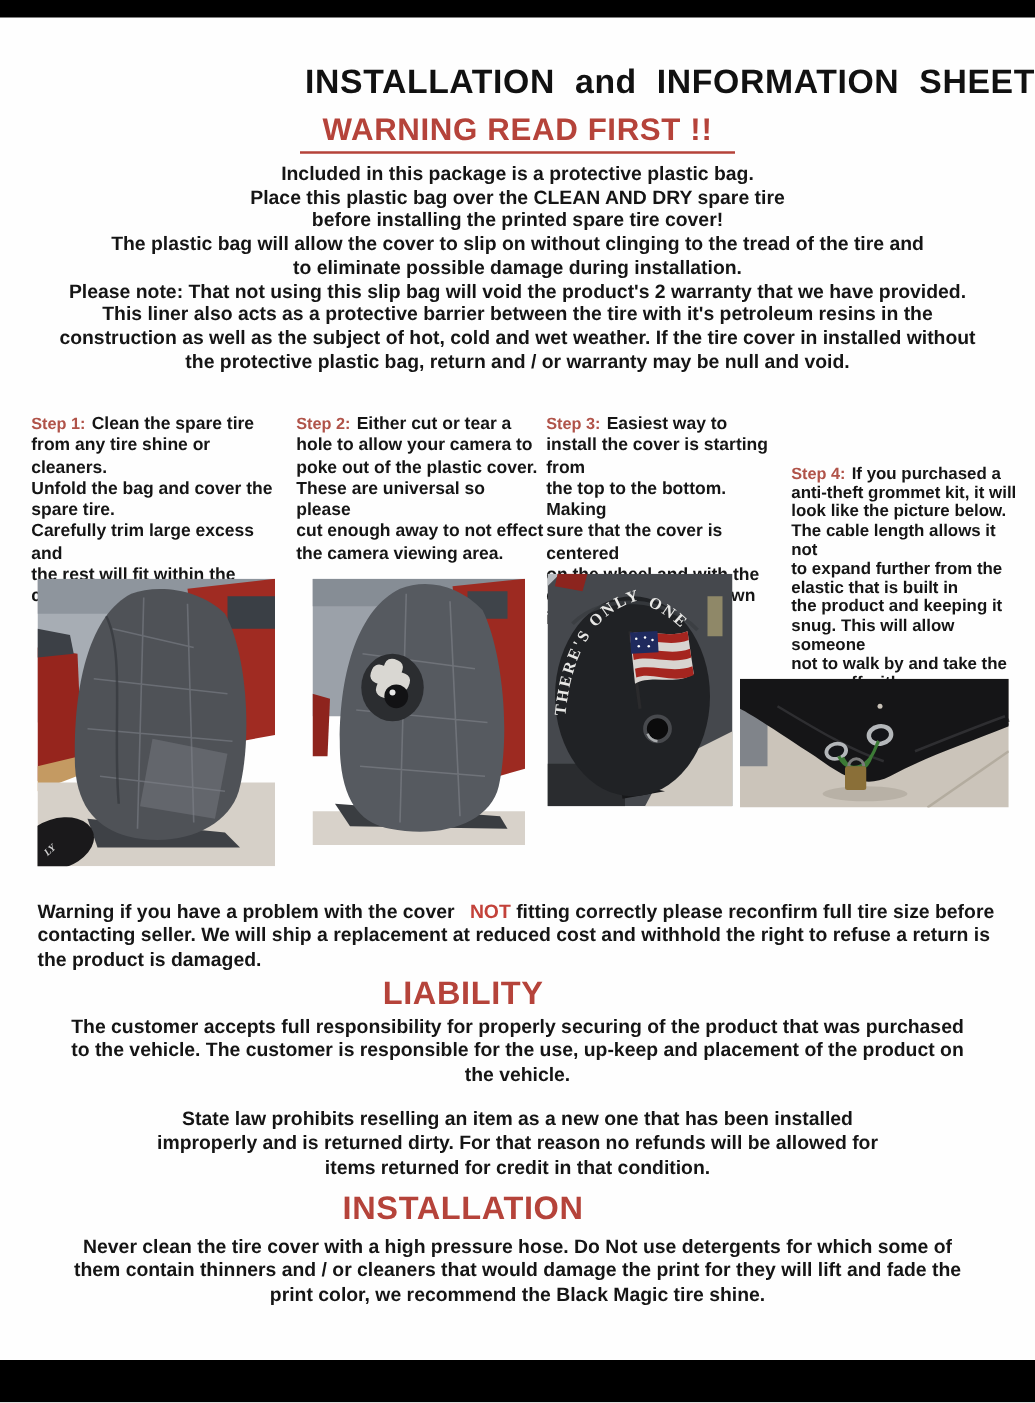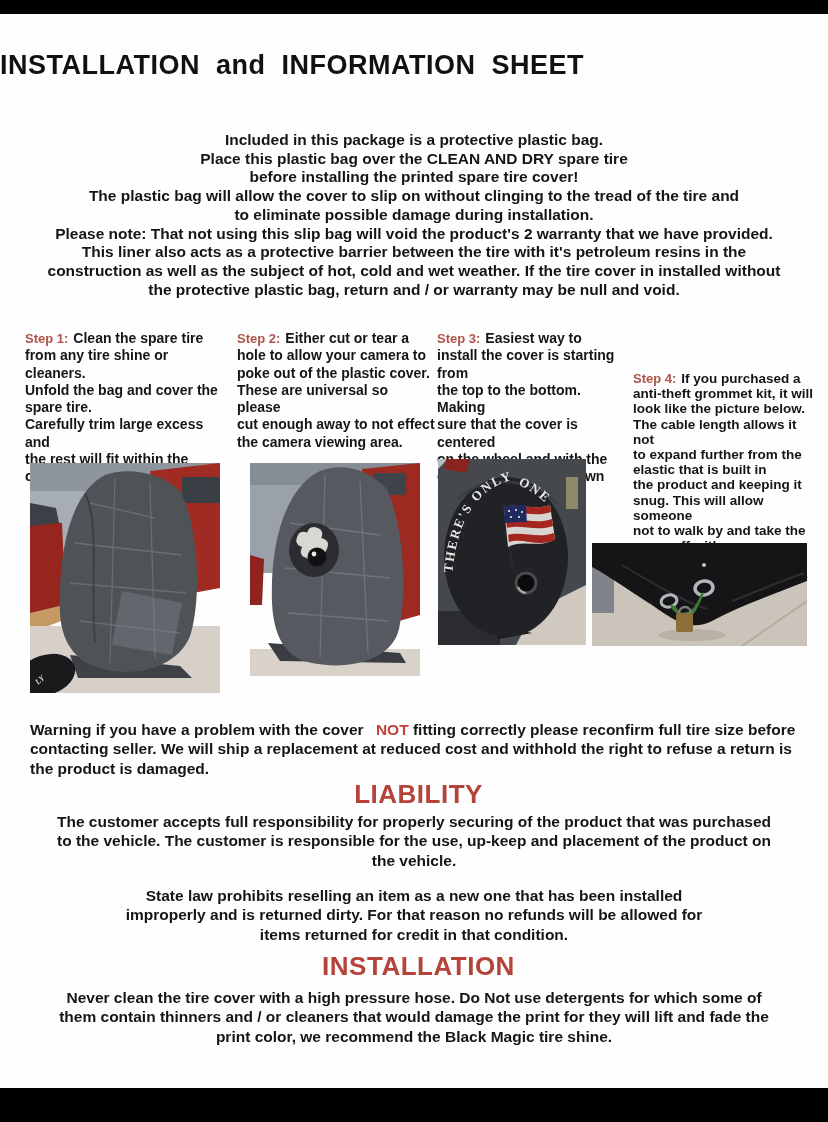--- a/index.html
+++ b/index.html
@@ -1,57 +1,60 @@
 <!DOCTYPE html>
 <html><head>
 <meta charset="utf-8">
 <style>
   html,body{margin:0;padding:0;background:#ffffff;}
   #sheet{position:relative;width:828px;height:1122px;background:#fefefe;overflow:hidden;
          font-family:"Liberation Sans",sans-serif;font-weight:bold;color:#151515;}
   .bar{position:absolute;left:0;width:828px;background:#000;}
   .bar-top{top:0;height:14px;}
   .bar-bottom{top:1088px;height:34px;}
-  .doc-title{position:absolute;top:50px;left:0;width:828px;text-align:left;
+  .doc-title{position:absolute;top:50px;left:0;width:828px;text-align:right;
              font-size:27px;letter-spacing:.5px;white-space:pre;color:#111;}
   .warning-wrap{position:absolute;top:90px;left:0;width:828px;text-align:center;}
   .warning-head{display:inline-block;font-size:25px;color:#b5433a;letter-spacing:.5px;
                 border-bottom:2px solid #b5433a;padding:0 18px 2px 18px;}
   .intro{position:absolute;top:131px;left:0;width:828px;text-align:center;
          font-size:15.5px;line-height:18.7px;white-space:pre-line;}
   .step{position:absolute;top:330px;font-size:14px;line-height:17.3px;}
   .step .body{white-space:pre-line;}
   .step-label{font-size:13px;color:#b05349;font-weight:bold;margin-right:5px;}
   #step1{left:25px;width:198px;}
   #step2{left:237px;width:198px;}
   #step3{left:437px;width:194px;}
   #step4{left:633px;width:186px;top:328px;font-size:13.5px;line-height:15.2px;margin-top:43px;}
   .photo{position:absolute;}
   .photo svg{display:block;}
   .warning-note{position:absolute;top:720px;left:30px;width:772px;
                 font-size:15.5px;line-height:19.3px;}
   .not-word{color:#c3423a;padding-left:8px;}
   .sec-head{position:absolute;left:0;width:741px;text-align:center;
-            font-size:26px;color:#b5433a;letter-spacing:.5px;padding-left:48px;}
+            font-size:26px;color:#b5433a;letter-spacing:.5px;}
   #liability-head{top:779px;}
   #maintenance-head{top:951px;}
   .sec-para{position:absolute;left:0;width:828px;text-align:center;
             font-size:15.5px;line-height:19.3px;white-space:pre-line;}
   #liability-p1{top:812px;}
   #liability-p2{top:886px;}
   #maintenance-p{top:988px;}
 </style>
 </head>
 <body>
 
 <div id="sheet">
   <div class="bar bar-top"></div>
 
   <div class="doc-title">INSTALLATION  and  INFORMATION  SHEET</div>
 
+  <div class="warning-wrap">
+    <span class="warning-head">WARNING READ FIRST !!</span>
+  </div>
 
   <div class="intro">Included in this package is a protective plastic bag.
 Place this plastic bag over the CLEAN AND DRY spare tire
 before installing the printed spare tire cover!
 The plastic bag will allow the cover to slip on without clinging to the tread of the tire and
 to eliminate possible damage during installation.
 Please note: That not using this slip bag will void the product's 2 warranty that we have provided.
 This liner also acts as a protective barrier between the tire with it's petroleum resins in the
 construction as well as the subject of hot, cold and wet weather.  If the tire cover in installed without
 the protective plastic bag, return and / or warranty may be null and void.</div>

